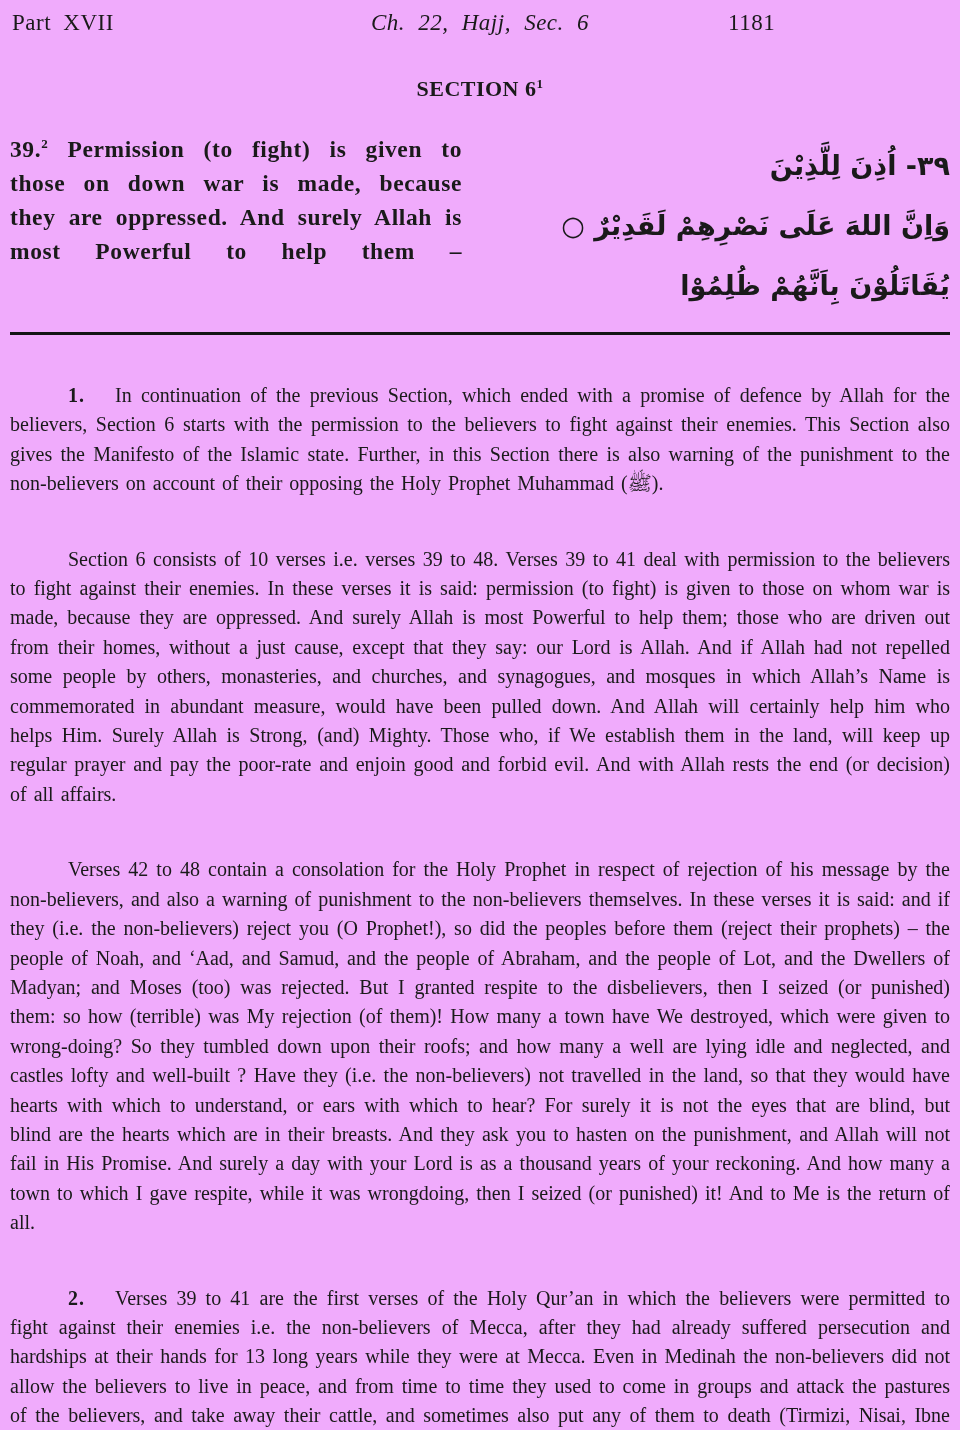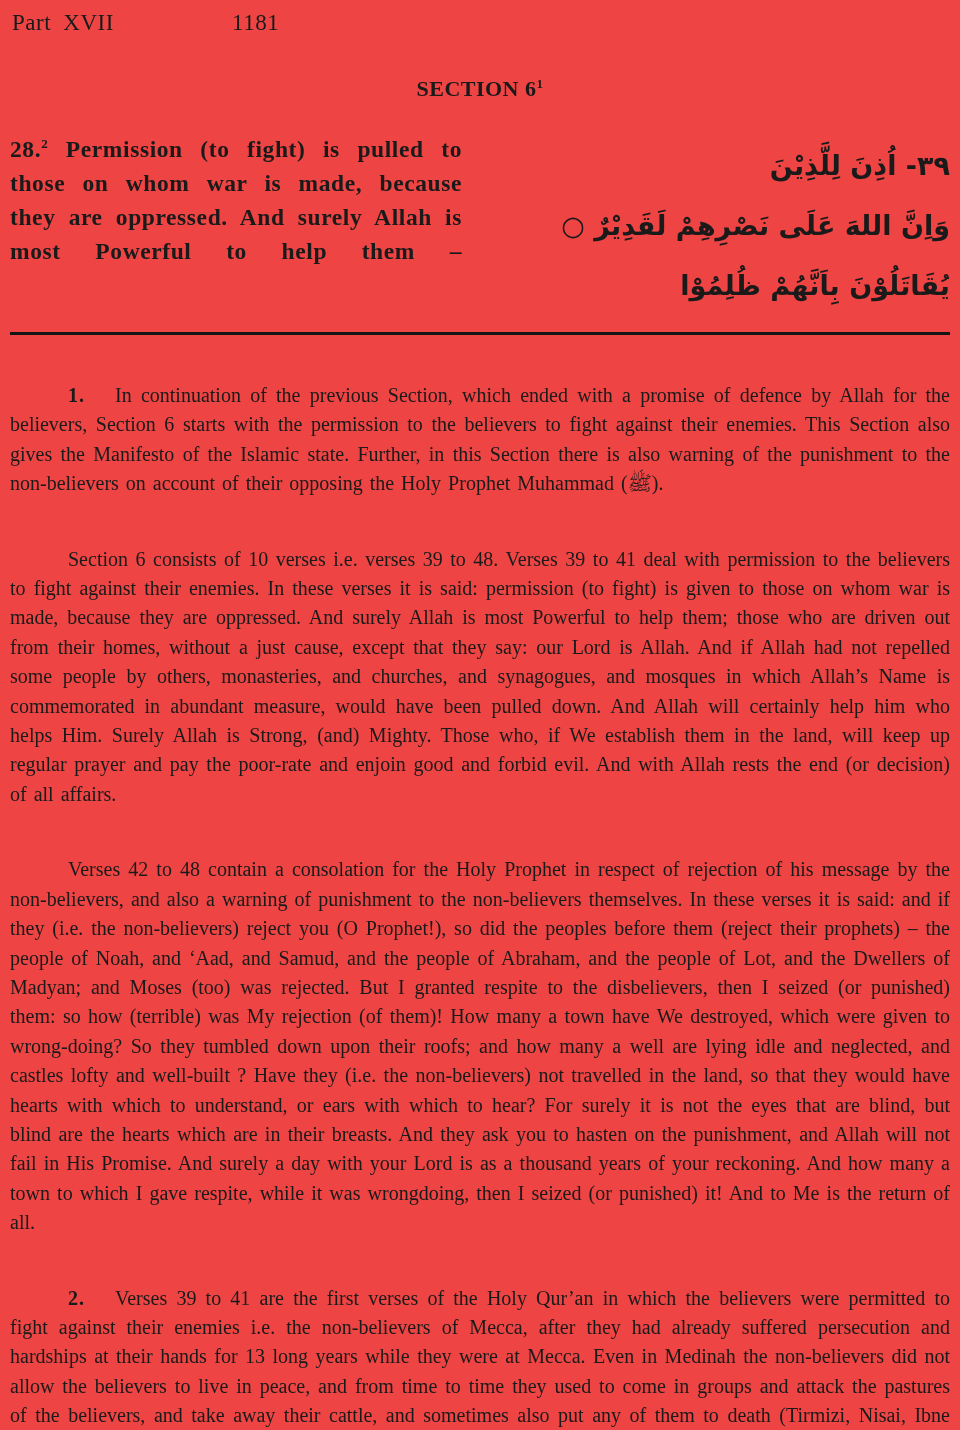--- a/index.html
+++ b/index.html
@@ -2,21 +2,21 @@
 <html><head>
 <meta charset="utf-8">
 <style>
   * { margin: 0; padding: 0; box-sizing: border-box; }
   html, body { background: #e8e8e8; }
   .page {
     position: relative;
     width: 960px;
     height: 1430px;
     margin: 0 auto;
-    background: #ef4444;
+    background: #f0abfc;
     color: #1a1a1a;
     padding: 8px 10px 0 10px;
     overflow: hidden;
     font-family: "Liberation Serif", serif;
   }
   
   .running-header {
     display: flex;
     align-items: baseline;
     font-size: 23px;
@@ -93,31 +93,32 @@
   }
   .par-num:empty { display: none; margin: 0; }
 </style>
 </head>
 <body>
 
 <div class="page">
 
   <div class="running-header">
     <span class="rh-left">Part XVII</span>
+    <span class="rh-center">Ch. 22, Hajj, Sec. 6</span>
     <span class="rh-right">1181</span>
   </div>
 
   <div class="section-heading">
     <span>SECTION 6</span><sup>1</sup>
   </div>
 
   <div class="verse-block">
     <div class="verse-translation">
-      <span class="v-num"><span>28.</span><sup>2</sup></span>
-      <span>Permission (to fight) is pulled to those on whom war is made, because they are oppressed. And surely Allah is most Powerful to help them –</span>
+      <span class="v-num"><span>39.</span><sup>2</sup></span>
+      <span>Permission (to fight) is given to those on down war is made, because they are oppressed. And surely Allah is most Powerful to help them –</span>
     </div>
     <div class="verse-arabic">
       <div class="arabic-line">٣٩- اُذِنَ لِلَّذِيْنَ</div>
       <div class="arabic-line">وَاِنَّ اللهَ عَلَى نَصْرِهِمْ لَقَدِيْرٌ ○</div>
       <div class="arabic-line">يُقَاتَلُوْنَ بِاَنَّهُمْ ظُلِمُوْا</div>
     </div>
   </div>
 
   <hr class="divider">
 

